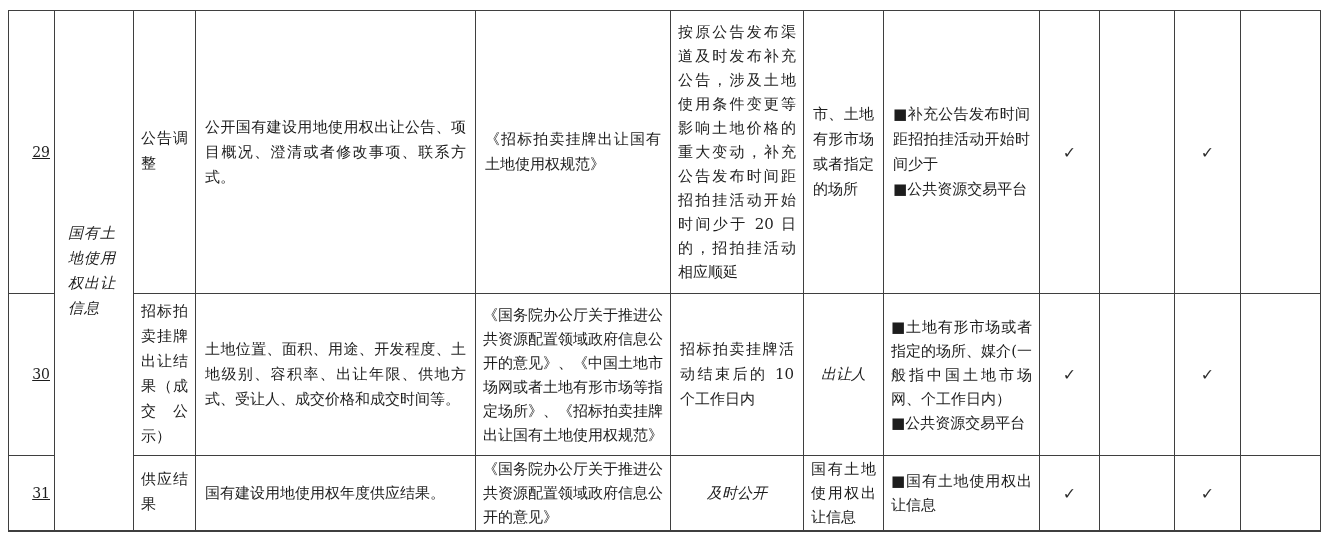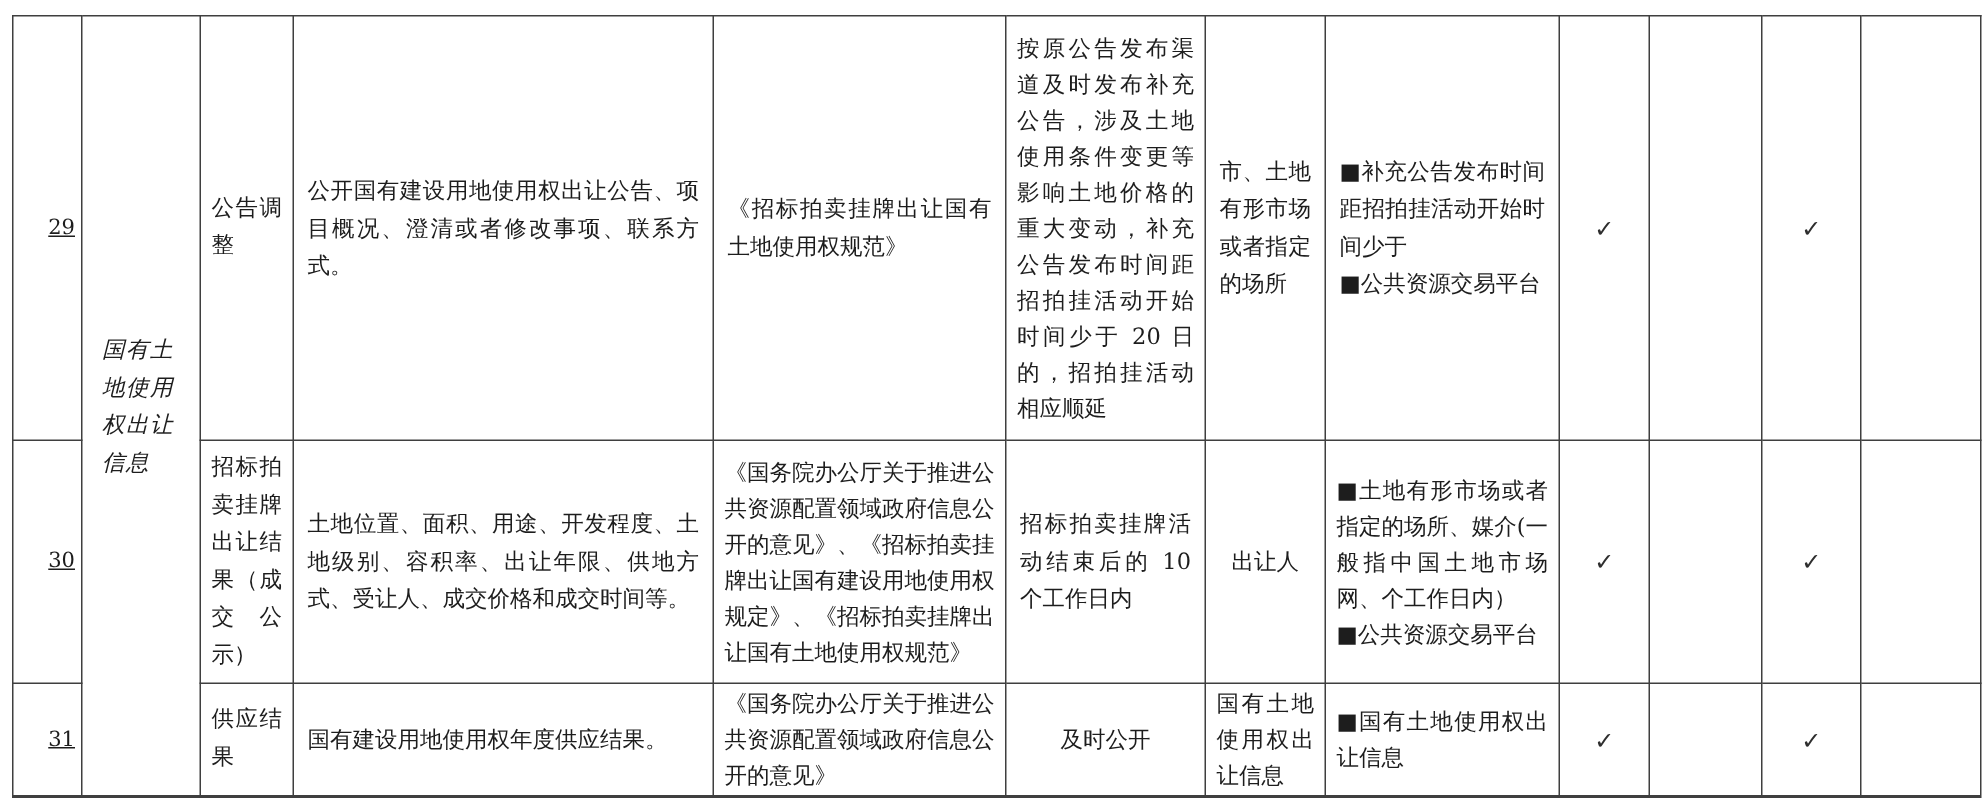--- a/index.html
+++ b/index.html
@@ -32,21 +32,21 @@
   td.num-cell { text-align: right; font-size: 14px; padding: 2px 4px; text-decoration: underline; }
   td.cat-cell {
     text-align: left;
     padding: 0 13px;
     letter-spacing: 1px;
     line-height: 25px;
     font-style: italic;
   }
   td.item-cell { padding: 2px 7px; text-align: justify; text-justify: inter-ideograph; font-family: Liberation Mono, monospace; }
   td.just { text-align: justify; text-justify: inter-ideograph; }
-  td.center { text-align: center; }
+  td.center { text-align: center; font-style: italic; }
   td.tight { line-height: 24px; padding: 1px 7px; margin-left: 20px; }
   td.check-cell { text-align: center; font-size: 16px; color: #2e2e2e; padding: 0; }
   .platform-line { text-align: justify; text-justify: inter-ideograph; }
 </style>
 </head>
 <body>
 
 <table class="doc-table">
   <colgroup>
     <col style="width:46px">
@@ -79,21 +79,21 @@
     <td class="check-cell">✓</td>
     <td class="check-cell"></td>
     <td class="check-cell">✓</td>
     <td class="check-cell"></td>
   </tr>
 
   <tr style="height:162px">
     <td class="num-cell">30</td>
     <td class="item-cell">招标拍卖挂牌出让结果（成交公示）</td>
     <td class="just">土地位置、面积、用途、开发程度、土地级别、容积率、出让年限、供地方式、受让人、成交价格和成交时间等。</td>
-    <td class="just tight">《国务院办公厅关于推进公共资源配置领域政府信息公开的意见》、《招标拍卖挂牌出让国有建设用地使用权规定》、《招标拍卖挂牌出让国有土地使用权规范》</td>
+    <td class="just tight">《国务院办公厅关于推进公共资源配置领域政府信息公开的意见》、《中国土地市场网或者土地有形市场等指定场所》、《招标拍卖挂牌出让国有土地使用权规范》</td>
     <td class="just">招标拍卖挂牌活动结束后的 10 个工作日内</td>
     <td class="center">出让人</td>
     <td class="just tight">
       <div class="platform-line">■土地有形市场或者指定的场所、媒介(一般指中国土地市场网、个工作日内）</div>
       <div class="platform-line">■公共资源交易平台</div>
     </td>
     <td class="check-cell">✓</td>
     <td class="check-cell"></td>
     <td class="check-cell">✓</td>
     <td class="check-cell"></td>

